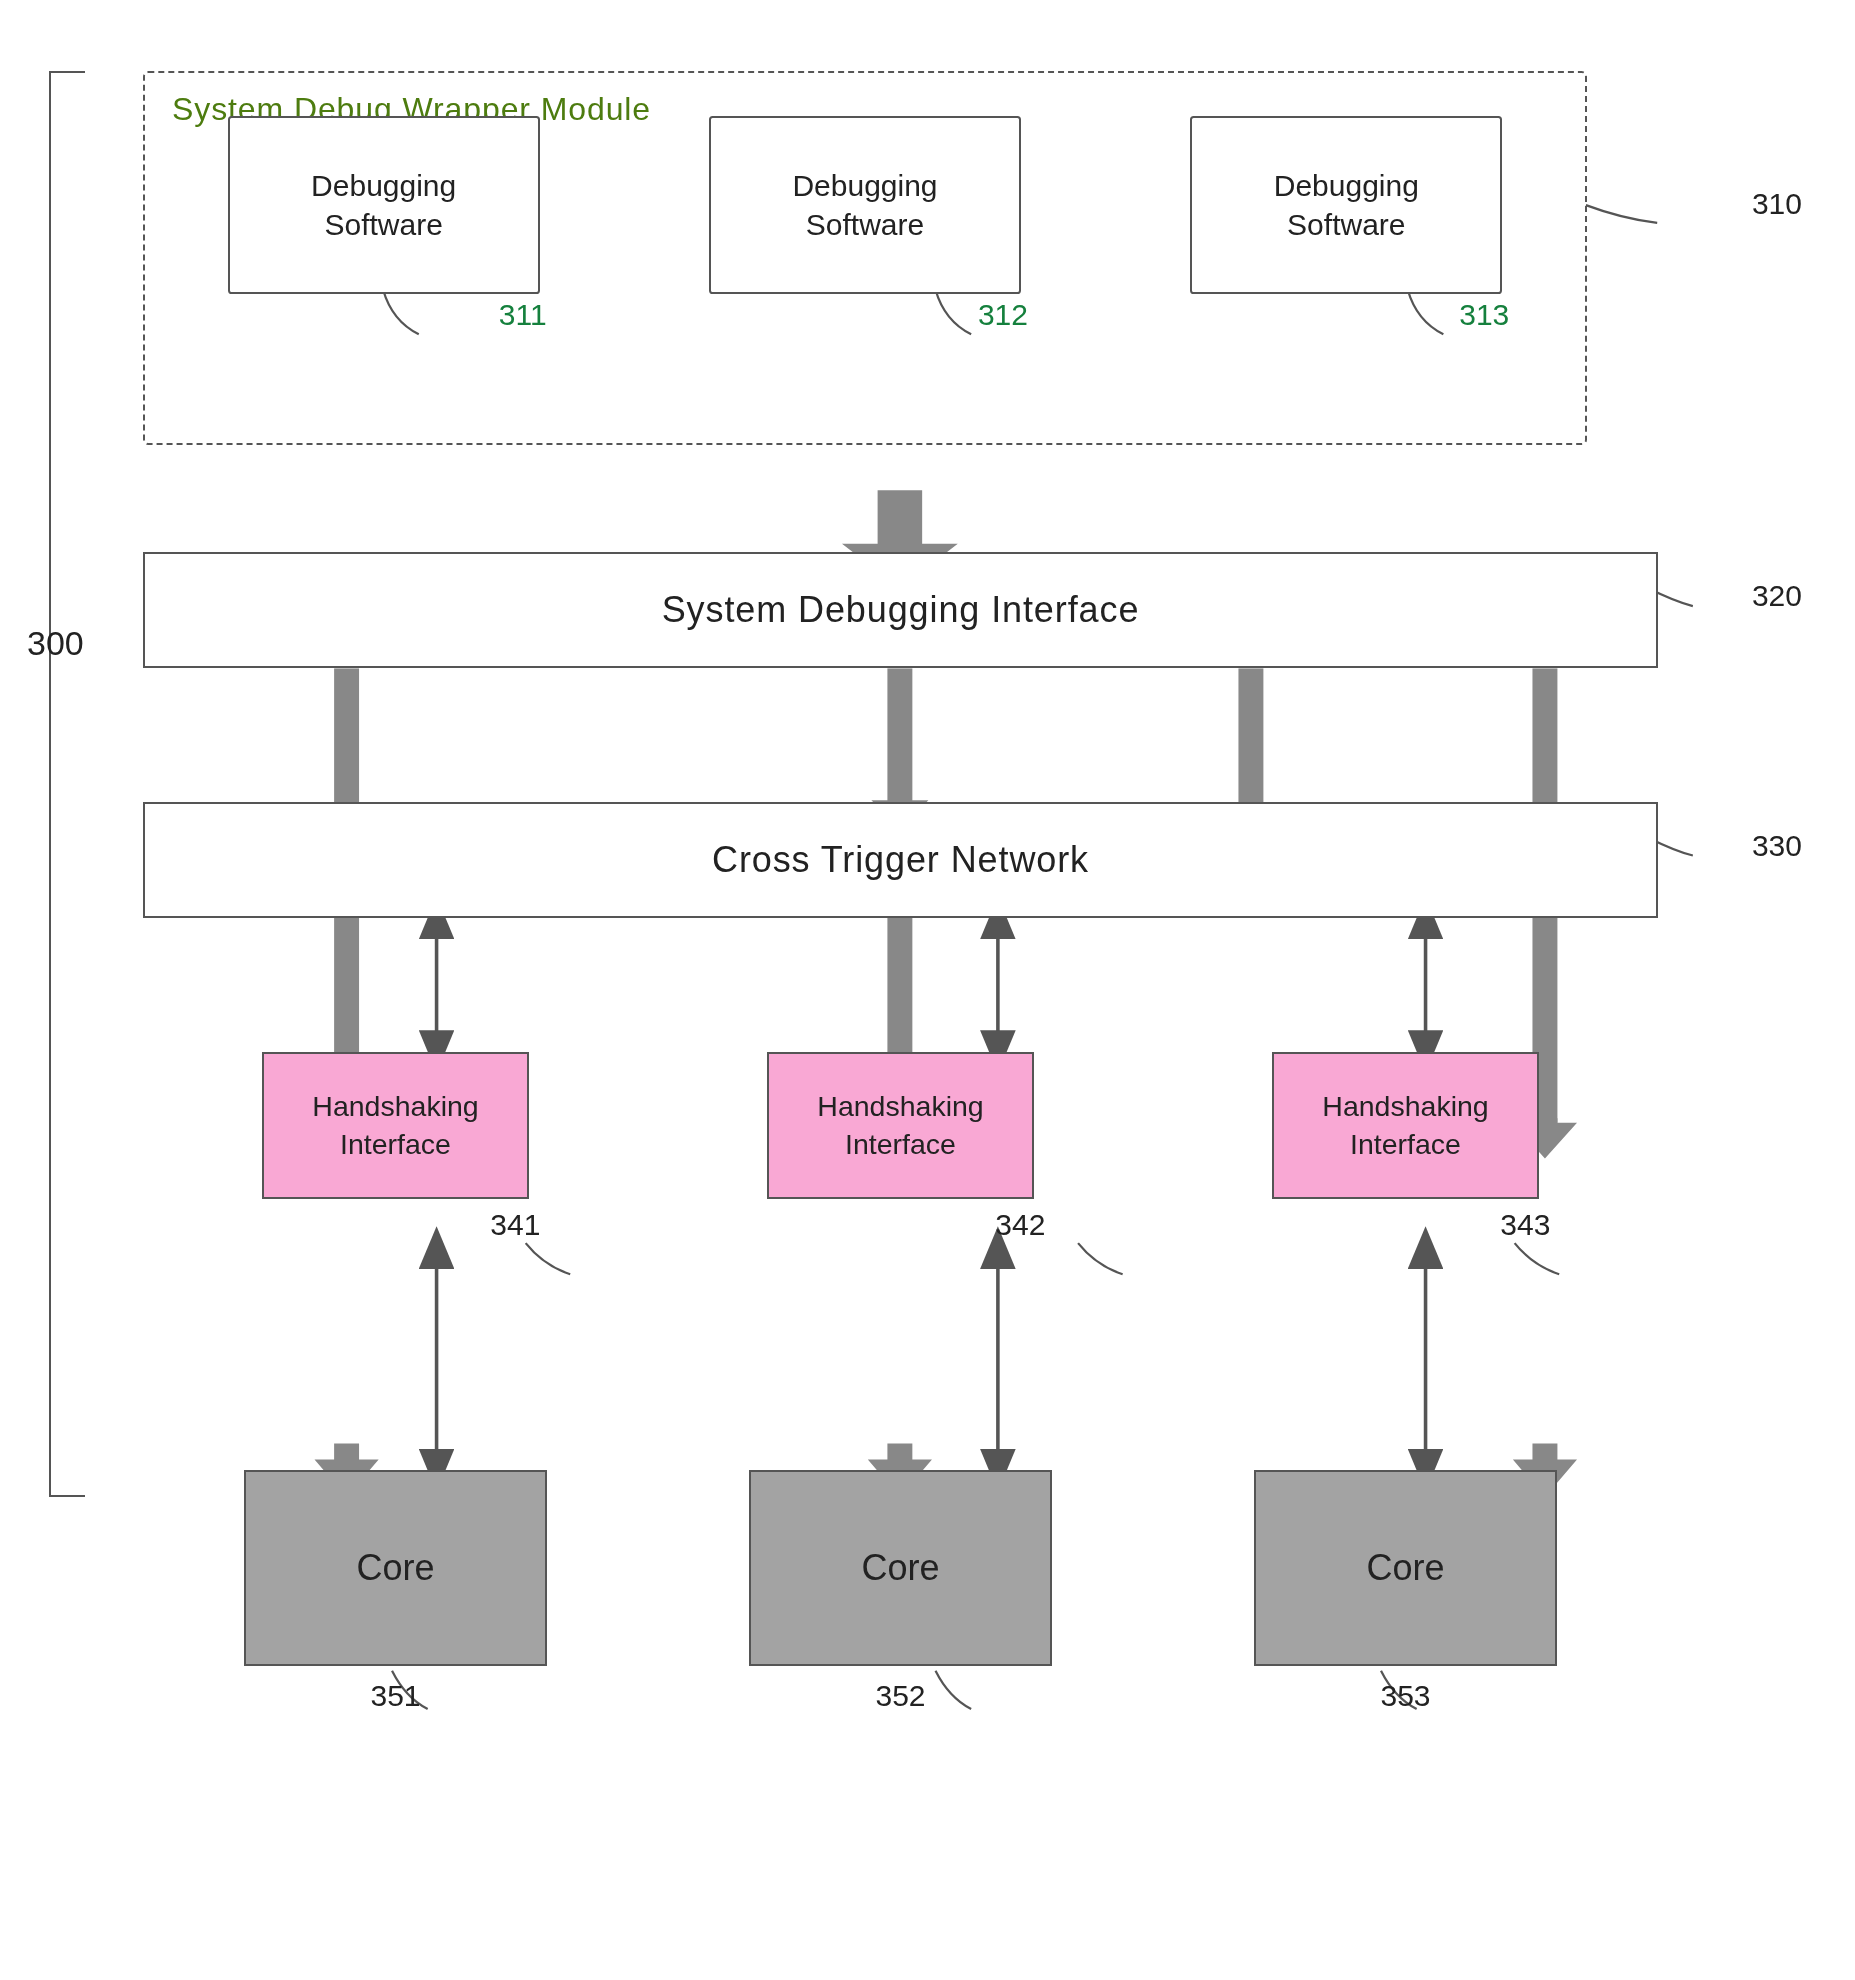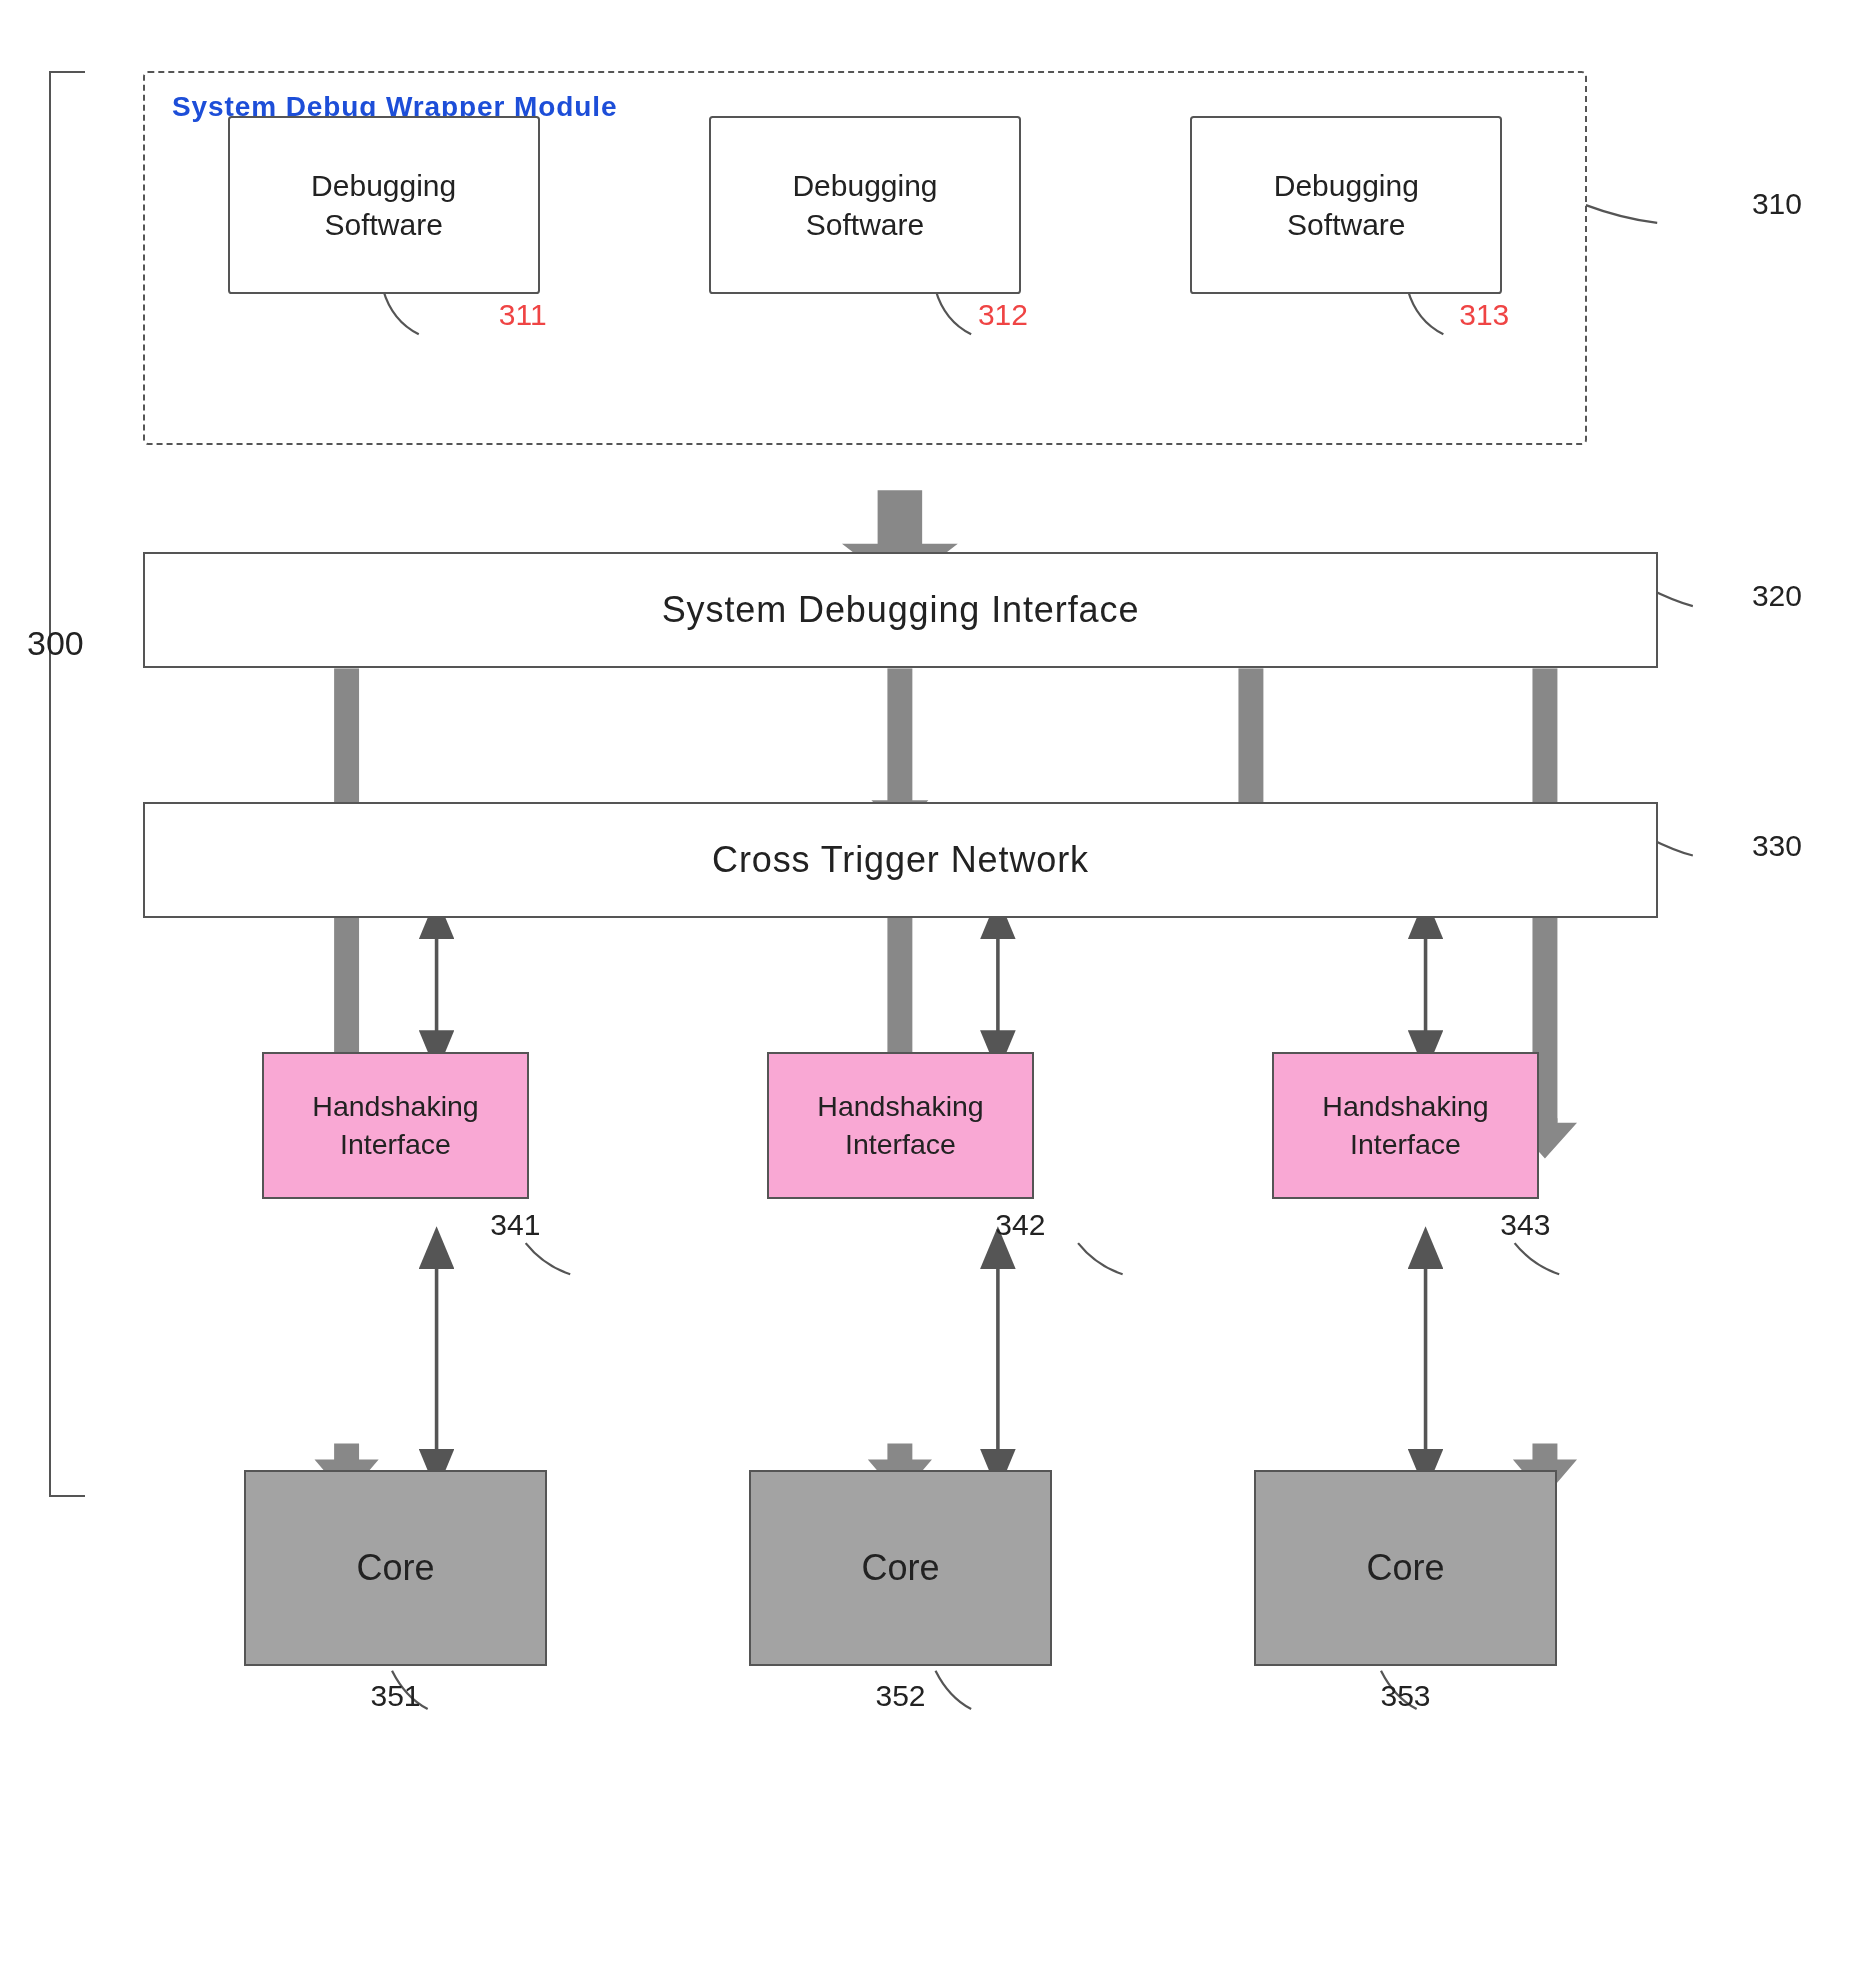--- a/index.html
+++ b/index.html
@@ -26,23 +26,23 @@
       width: 1444px;
       height: 374px;
       border: 2.7px dashed #555;
       border-radius: 5.3px;
     }
 
     .system-debug-wrapper-label {
       position: absolute;
       top: 18px;
       left: 27px;
-      font-size: 28px;
-      font-weight: 700;
-      color: #1d4ed8;
+      font-size: 32px;
+      font-weight: 400;
+      color: #4d7c0f;
       letter-spacing: 0.9px;
     }
 
     
     .debug-software-row {
       position: absolute;
       top: 116px;
       left: 143px;
       width: 1444px;
       display: flex;
@@ -67,21 +67,21 @@
       text-align: center;
       color: #222;
       line-height: 1.3;
     }
 
     .debug-software-number {
       position: absolute;
       bottom: -40px;
       right: -9px;
       font-size: 30px;
-      color: #ef4444;
+      color: #15803d;
     }
 
     
     .label-310 {
       position: absolute;
       top: 187px;
       right: 53px;
       font-size: 30px;
       color: #222;
     }

